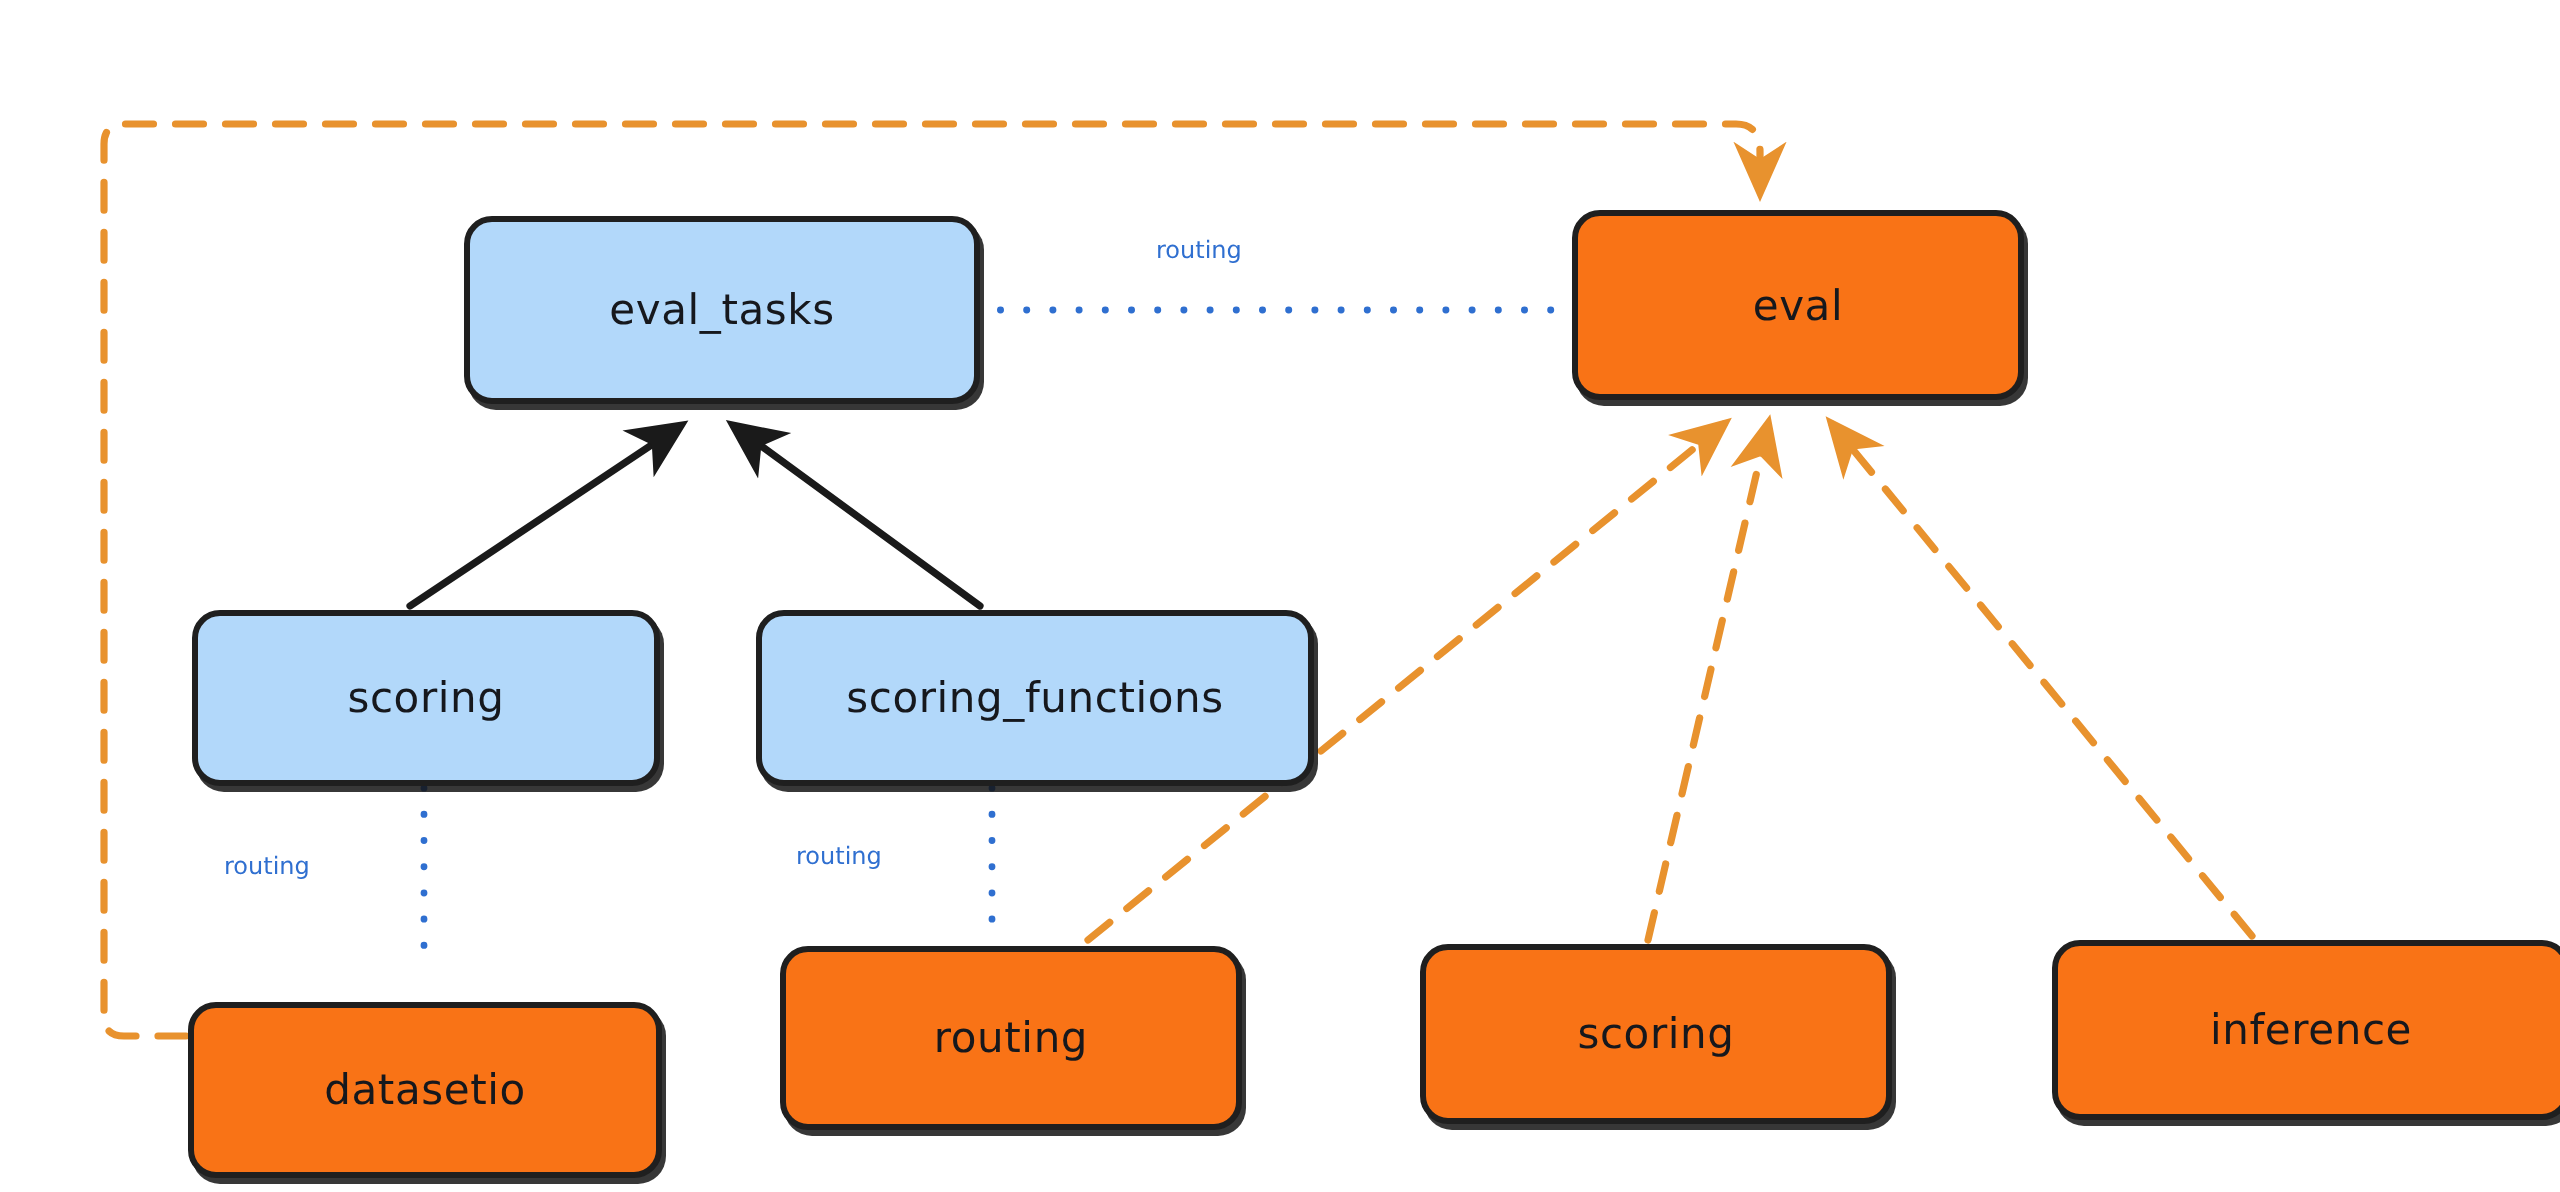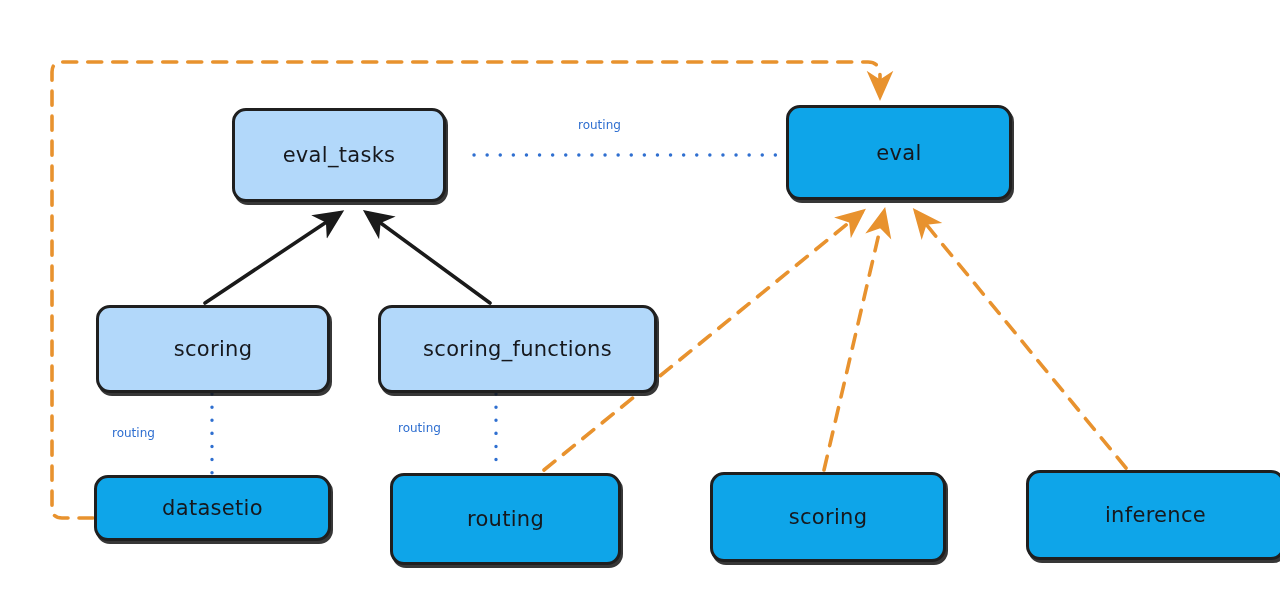--- a/index.html
+++ b/index.html
@@ -31,21 +31,21 @@
     align-items: center;
     justify-content: center;
     text-align: center;
     color: #16181d;
     font-size: 21px;
     letter-spacing: 0.3px;
     font-family: "DejaVu Sans", sans-serif;
     box-shadow: 2px 3px 0 rgba(20,20,20,0.85);
   }
   .node.blue { background: #b2d8fa; }
-  .node.green { background: #0ea5e9; }
+  .node.green { background: #f97316; }
   .node-label { pointer-events: none; }
 
   .edge-label {
     position: absolute;
     color: #2f6fd0;
     font-size: 12px;
     font-family: "DejaVu Sans", sans-serif;
     white-space: nowrap;
   }
 </style>
@@ -76,37 +76,37 @@
 
     <path d="M 93 518 L 62 518 Q 52 518 52 508 L 52 72 Q 52 62 62 62 L 868 62 Q 880 62 880 76 L 880 96" fill="none" stroke="#e8922e" stroke-width="3.6" stroke-linecap="round" stroke-dasharray="14 11" marker-end="url(#arrow-orange)"></path>
 
     <path d="M 544 470 L 862 212" fill="none" stroke="#e8922e" stroke-width="3.6" stroke-linecap="round" stroke-dasharray="14 11" marker-end="url(#arrow-orange)"></path>
 
     <path d="M 824 470 L 884 212" fill="none" stroke="#e8922e" stroke-width="3.6" stroke-linecap="round" stroke-dasharray="14 11" marker-end="url(#arrow-orange)"></path>
 
     <path d="M 1126 468 L 916 212" fill="none" stroke="#e8922e" stroke-width="3.6" stroke-linecap="round" stroke-dasharray="14 11" marker-end="url(#arrow-orange)"></path>
   </svg>
 
-  <div class="node blue" style="left:232px; top:108px; width:214px; height:94px;">
+  <div class="node blue" style="left:232px; top:108px; width:258px; height:94px;">
     <span class="node-label">eval_tasks</span>
   </div>
 
   <div class="node green" style="left:786px; top:105px; width:226px; height:95px;">
     <span class="node-label">eval</span>
   </div>
 
   <div class="node blue" style="left:96px; top:305px; width:234px; height:88px;">
     <span class="node-label">scoring</span>
   </div>
 
   <div class="node blue" style="left:378px; top:305px; width:279px; height:88px;">
     <span class="node-label">scoring_functions</span>
   </div>
 
-  <div class="node green" style="left:94px; top:475px; width:237px; height:66px;">
+  <div class="node green" style="left:94px; top:501px; width:237px; height:88px;">
     <span class="node-label">datasetio</span>
   </div>
 
   <div class="node green" style="left:390px; top:473px; width:231px; height:92px;">
     <span class="node-label">routing</span>
   </div>
 
   <div class="node green" style="left:710px; top:472px; width:236px; height:90px;">
     <span class="node-label">scoring</span>
   </div>

